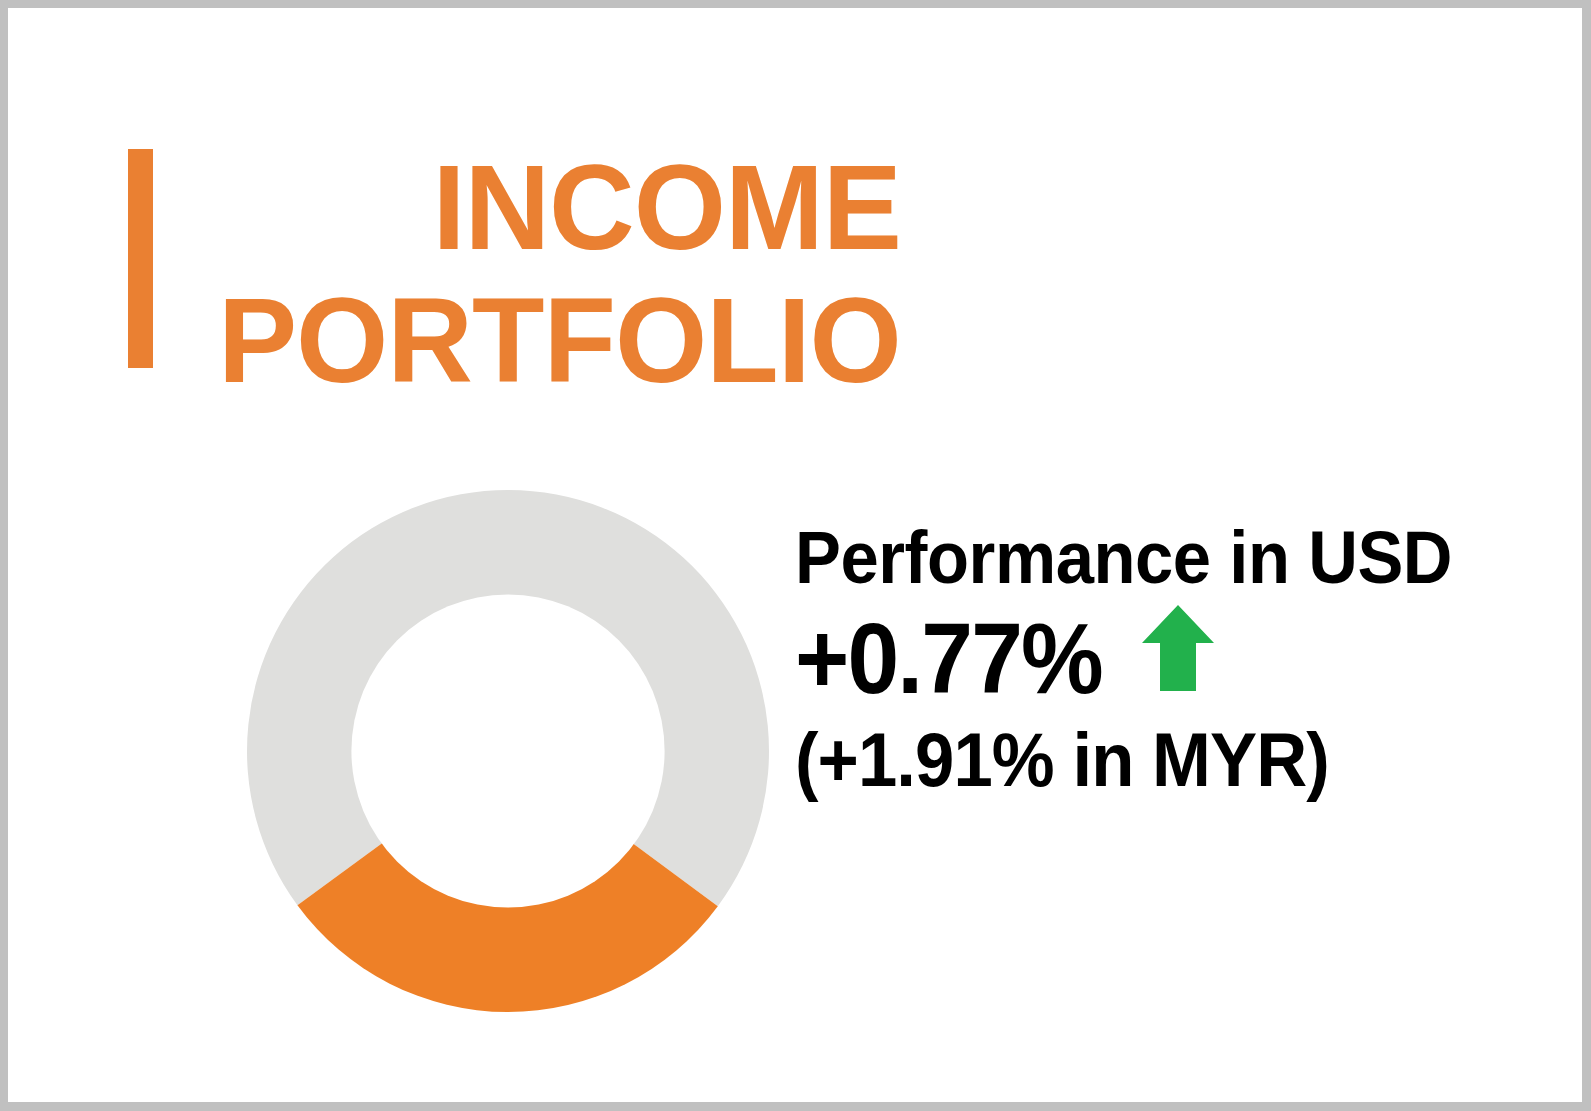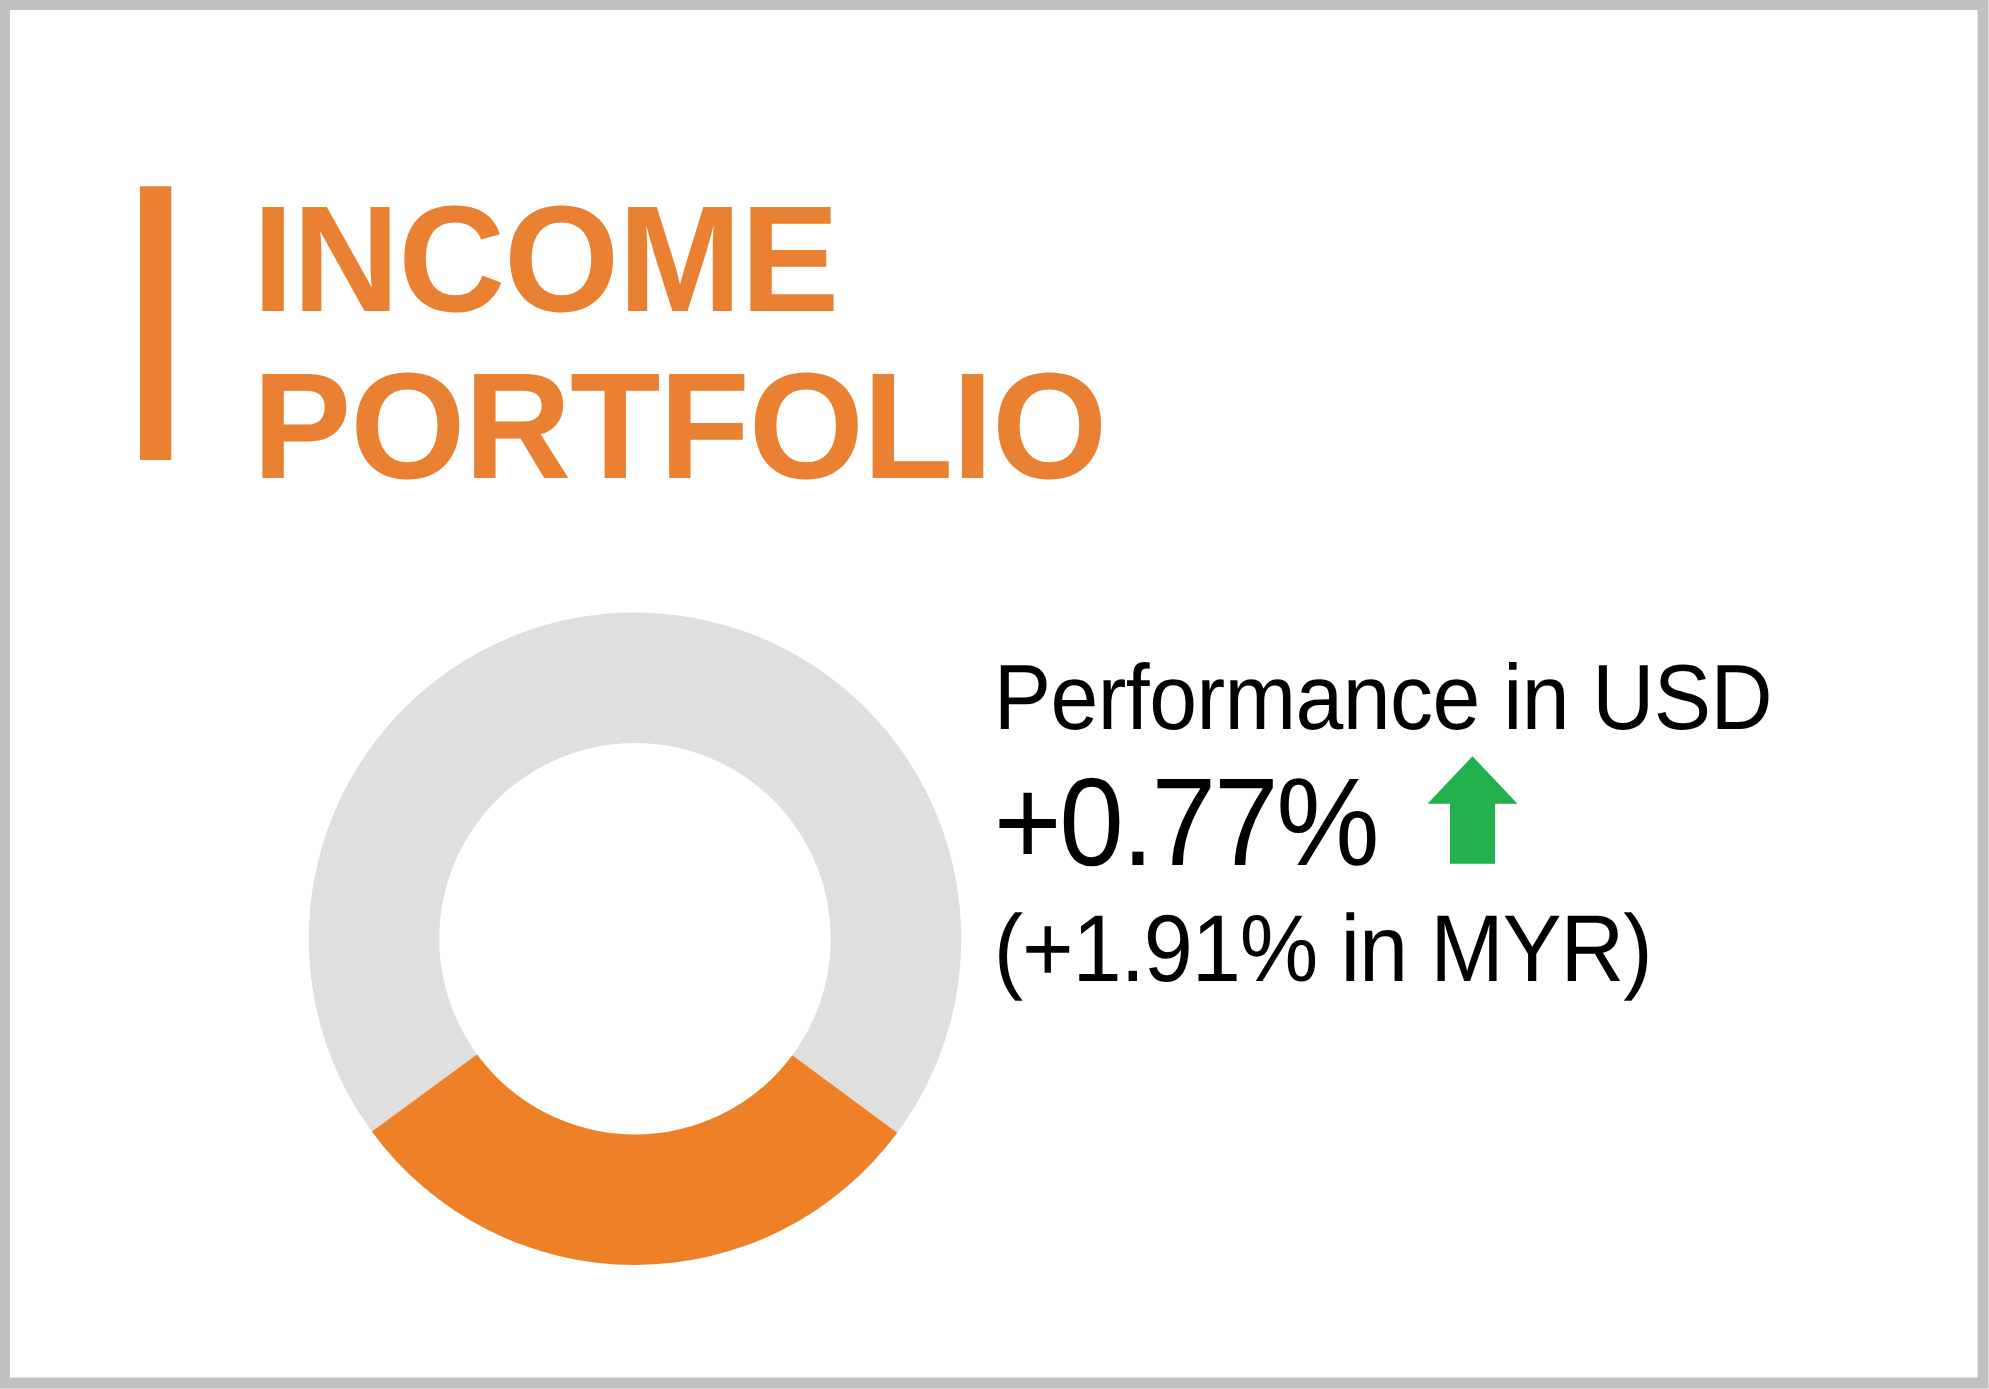--- a/index.html
+++ b/index.html
@@ -27,24 +27,25 @@
     position: relative;
     width: 100%;
     height: 100%;
     background: #ffffff;
     overflow: hidden;
   }
 
   
   #title-block {
     position: absolute;
-    left: 104px;
+    left: 120px;
     top: 133px;
     display: flex;
     align-items: flex-start;
+    text-align: right;
   }
   #title-accent-bar {
     width: 25px;
     height: 219px;
     background: #ea8032;
     flex: 0 0 auto;
     margin-top: 8px;
   }
   #title-lines {
     margin-left: 65px;
@@ -72,21 +73,21 @@
   }
   #donut-chart svg { display: block; }
 
   
   #performance-block {
     position: absolute;
     left: 787px;
     top: 508px;
     color: #000000;
     font-family: "Liberation Sans", sans-serif;
-    font-weight: normal;
+    font-weight: bold;
     white-space: nowrap;
   }
   #performance-heading {
     font-size: 74px;
     line-height: 84px;
     letter-spacing: -0.5px;
     transform: scaleX(0.93);
     transform-origin: left center;
   }
   #performance-main-row {

